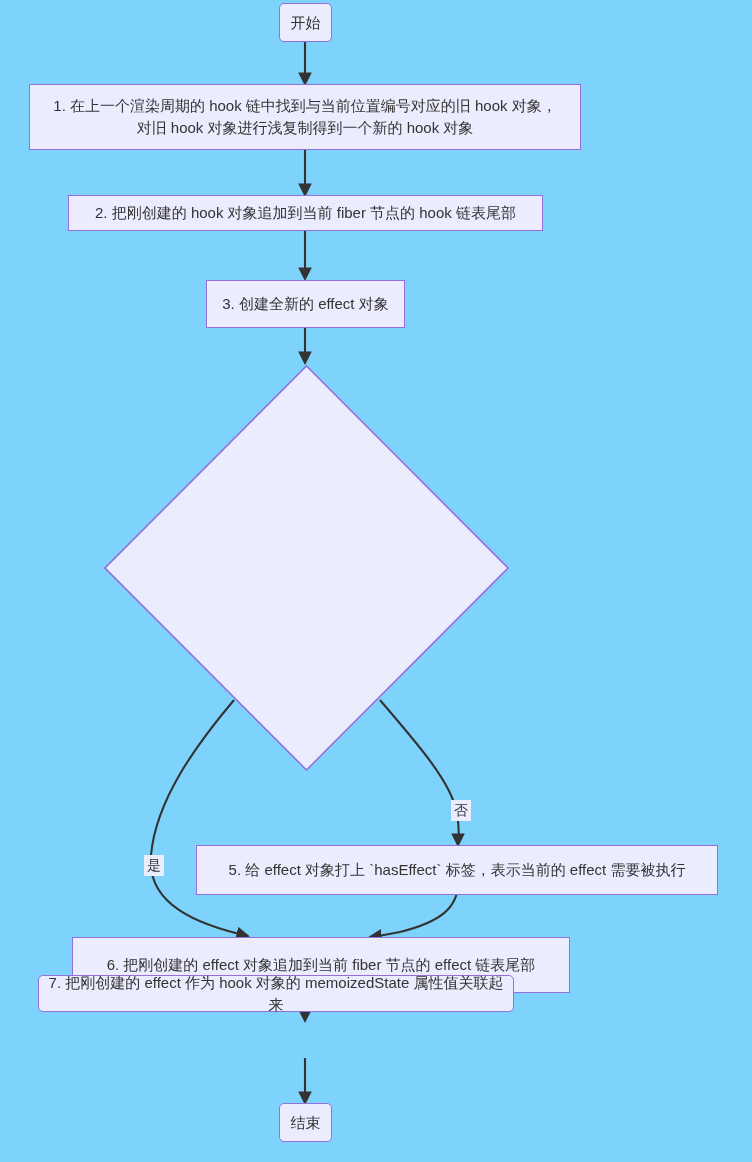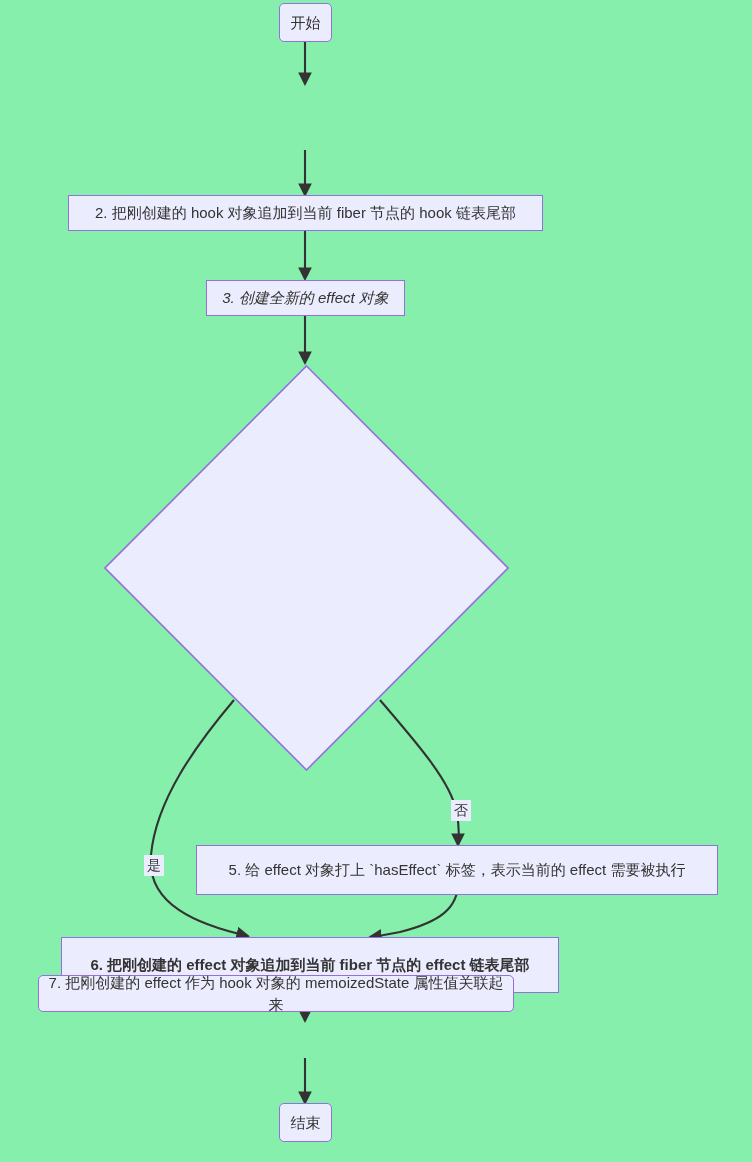--- a/index.html
+++ b/index.html
@@ -7,21 +7,21 @@
     padding: 0;
     background: #ffffff;
   }
   body {
     font-family: "Liberation Sans", "DejaVu Sans", sans-serif;
   }
   #canvas {
     position: relative;
     width: 752px;
     height: 1162px;
-    background: #86efac;
+    background: #7dd3fc;
     overflow: hidden;
   }
   #edges {
     position: absolute;
     left: 0;
     top: 0;
     width: 752px;
     height: 1162px;
   }
   .node {
@@ -107,26 +107,30 @@
 
     <path d="M 305,975 L 305,1021" stroke="#333333" stroke-width="2.1" fill="none" marker-end="url(#arrow)"></path>
 
     <path d="M 305,1058 L 305,1103" stroke="#333333" stroke-width="2.1" fill="none" marker-end="url(#arrow)"></path>
   </svg>
 
   <div class="node rounded terminal" style="left:279px; top:3px; width:53px; height:39px;">
     <span class="txt">开始</span>
   </div>
 
+  <div class="node" style="left:29px; top:84px; width:552px; height:66px;">
+    <span class="txt">1. 在上一个渲染周期的 hook 链中找到与当前位置编号对应的旧 hook 对象，
+对旧 hook 对象进行浅复制得到一个新的 hook 对象</span>
+  </div>
 
   <div class="node" style="left:68px; top:195px; width:475px; height:36px;">
     <span class="txt">2. 把刚创建的 hook 对象追加到当前 fiber 节点的 hook 链表尾部</span>
   </div>
 
-  <div class="node" style="left:206px; top:280px; width:199px; height:36px;font-style:italic;">
+  <div class="node" style="left:206px; top:280px; width:199px; height:48px;">
     <span class="txt">3. 创建全新的 effect 对象</span>
   </div>
 
   <div class="diamond-wrap" style="left:104px; top:365px; width:405px; height:406px;">
     <svg class="diamond-shape" width="405" height="406" viewBox="0 0 405 406">
       <polygon points="202.5,1 404,203 202.5,405 1,203" fill="#ECECFF" stroke="#9370DB" stroke-width="1.6"></polygon>
     </svg>
   </div>
 
   <div class="edge-label" style="left:144px; top:855px;">
@@ -134,21 +138,21 @@
   </div>
 
   <div class="edge-label" style="left:451px; top:800px;">
     <span>否</span>
   </div>
 
   <div class="node" style="left:196px; top:845px; width:522px; height:50px;">
     <span class="txt">5. 给 effect 对象打上 `hasEffect` 标签，表示当前的 effect 需要被执行</span>
   </div>
 
-  <div class="node" style="left:61px; top:937px; width:498px; height:56px;font-weight:bold;">
+  <div class="node" style="left:72px; top:937px; width:498px; height:56px;">
     <span class="txt">6. 把刚创建的 effect 对象追加到当前 fiber 节点的 effect 链表尾部</span>
   </div>
 
   <div class="node rounded" style="left:38px; top:975px; width:476px; height:37px;">
     <span class="txt">7. 把刚创建的 effect 作为 hook 对象的 memoizedState 属性值关联起来</span>
   </div>
 
   <div class="node rounded terminal" style="left:279px; top:1103px; width:53px; height:39px;text-align:right;">
     <span class="txt">结束</span>
   </div>

